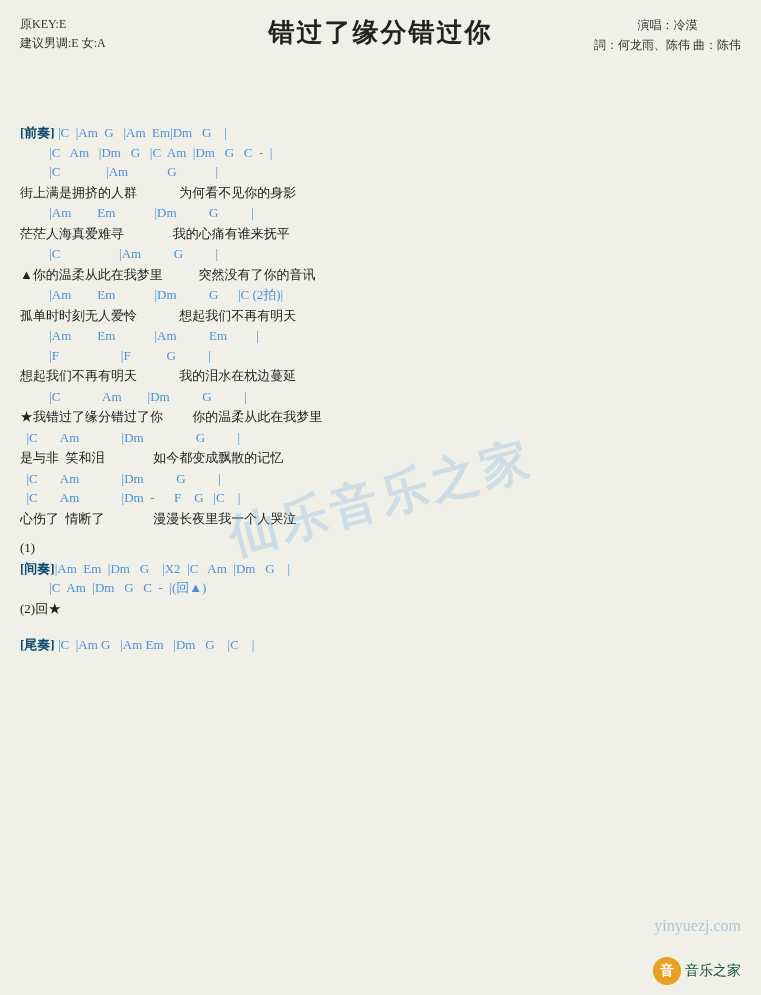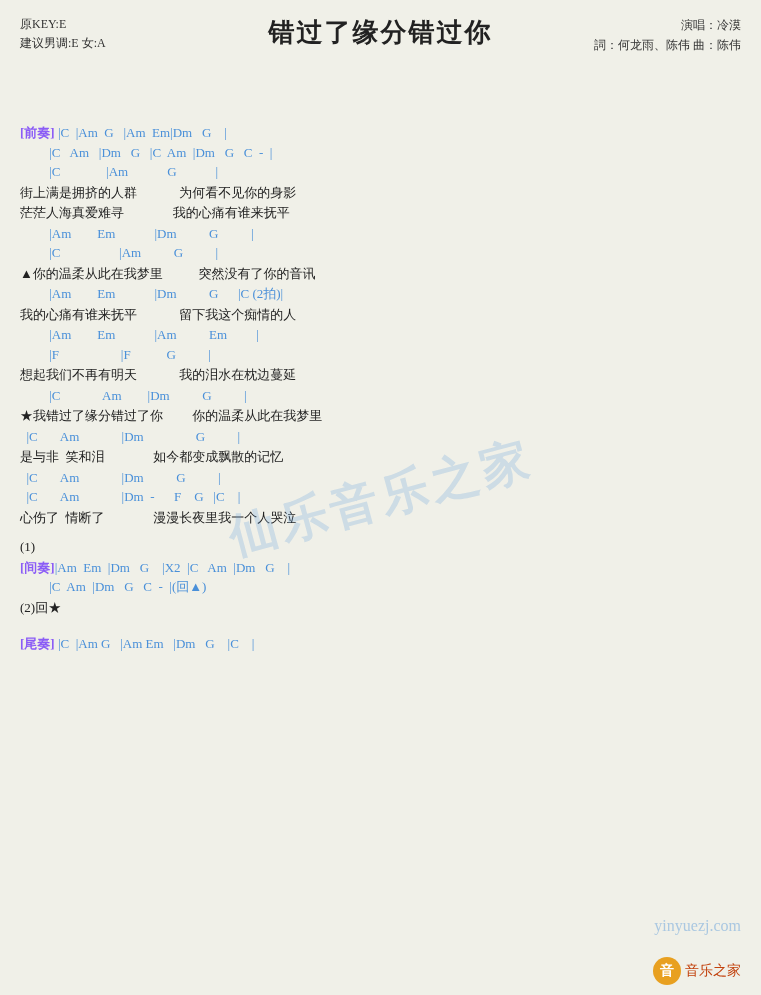--- a/index.html
+++ b/index.html
@@ -33,21 +33,21 @@
       font-size: 12px;
       color: #333;
       line-height: 1.6;
     }
     .meta-right {
       position: absolute;
       top: 15px;
       right: 20px;
       font-size: 12px;
       color: #333;
-      text-align: right;
+      text-align: center;
       line-height: 1.7;
     }
     .content {
       margin-top: 65px;
       font-size: 13px;
       line-height: 1.5;
       color: #222;
     }
     .line {
       white-space: pre;
@@ -55,21 +55,21 @@
       font-size: 13px;
       color: #222;
     }
     .chord-line {
       color: #4a90d9;
       font-size: 13px;
       white-space: pre;
       margin: 0;
     }
     .section-label {
-      color: #8b5cf6;
+      color: #0c4a6e;
       font-weight: bold;
     }
     .watermark {
       position: absolute;
       top: 50%;
       left: 50%;
       transform: translate(-50%, -50%) rotate(-15deg);
       font-size: 48px;
       color: rgba(100, 160, 220, 0.25);
       white-space: nowrap;
@@ -101,21 +101,21 @@
       background: #e8a020;
       border-radius: 50%;
       display: flex;
       align-items: center;
       justify-content: center;
       color: white;
       font-size: 14px;
       font-weight: bold;
     }
     .logo-text {
-      color: #c2410c;
+      color: #14532d;
       font-size: 14px;
     }
     .spacer { height: 8px; }
   </style>
 </head>
 <body>
 
 <div class="page">
 
   <div class="meta-left">
@@ -132,26 +132,26 @@
 
   <div class="watermark">仙乐音乐之家</div>
   <div class="watermark2">yinyuezj.com</div>
 
   <div class="content" id="content-area">
       <div class="spacer"></div>
       <div class="line chord-line"><span class="section-label">[前奏]</span><span> |C  |Am  G   |Am  Em|Dm   G    |</span></div>
       <div class="line chord-line">         |C   Am   |Dm   G   |C  Am  |Dm   G   C  -  |</div>
       <div class="line chord-line">         |C              |Am            G            |</div>
       <div class="line">街上满是拥挤的人群             为何看不见你的身影</div>
+      <div class="line chord-line">         |Am        Em            |Dm          G          |</div>
       <div class="line">茫茫人海真爱难寻               我的心痛有谁来抚平</div>
-      <div class="line chord-line">         |Am        Em            |Dm          G          |</div>
       <div class="line chord-line">         |C                  |Am          G          |</div>
       <div class="line">▲你的温柔从此在我梦里           突然没有了你的音讯</div>
       <div class="line chord-line">         |Am        Em            |Dm          G      |C (2拍)|</div>
-      <div class="line">我的心痛有谁来抚平             留下我这个痴情的人</div>
+      <div class="line">孤单时时刻无人爱怜             想起我们不再有明天</div>
       <div class="line chord-line">         |Am        Em            |Am          Em         |</div>
       <div class="line chord-line">         |F                   |F           G          |</div>
       <div class="line">想起我们不再有明天             我的泪水在枕边蔓延</div>
       <div class="line chord-line">         |C             Am        |Dm          G          |</div>
       <div class="line">★我错过了缘分错过了你         你的温柔从此在我梦里</div>
       <div class="line chord-line">  |C       Am             |Dm                G          |</div>
       <div class="line">是与非  笑和泪               如今都变成飘散的记忆</div>
       <div class="line chord-line">  |C       Am             |Dm          G          |</div>
       <div class="line chord-line">  |C       Am             |Dm  -      F    G   |C    |</div>
       <div class="line">心伤了  情断了               漫漫长夜里我一个人哭泣</div>

